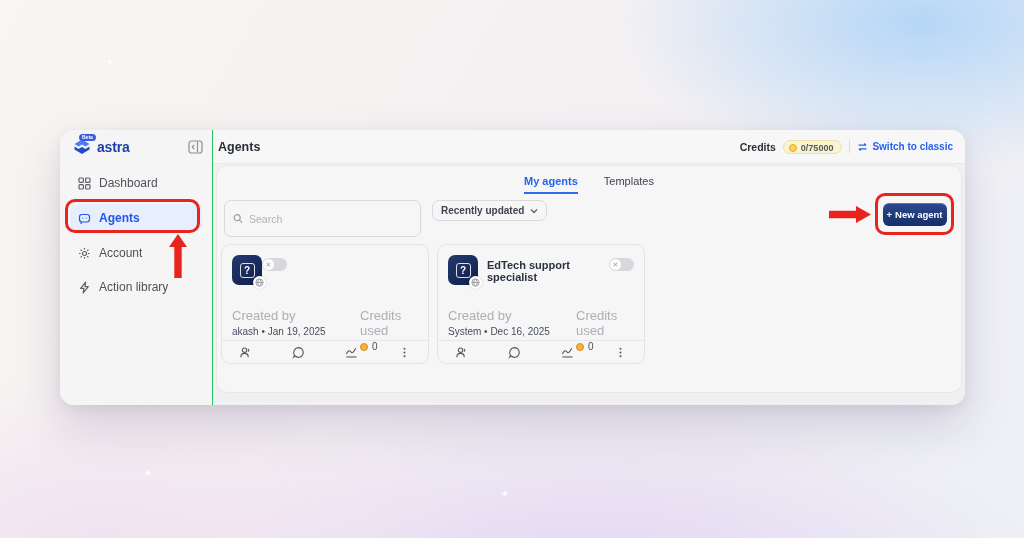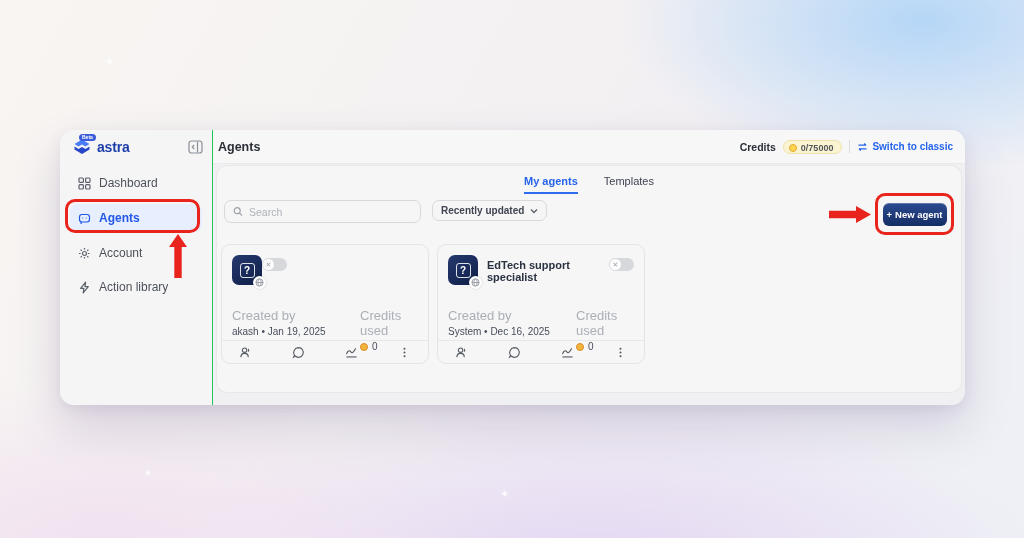--- a/index.html
+++ b/index.html
@@ -58,21 +58,21 @@
   .panel { position:absolute; left:4px; top:2px; width:744px; height:226px;
     background:#f6f6f7; border-radius:10px; box-shadow:0 0 0 1px rgba(0,0,0,.03); }
 
   
   .tabs { display:flex; justify-content:center; gap:26px; padding-top:9px; }
   .tab { font-size:11px; color:#3f4450; padding-bottom:5px; cursor:pointer; border-bottom:2px solid transparent; }
   .tab.active { color:#2563eb; font-weight:700; border-bottom-color:#2f6bed; }
 
   
   .controls { position:absolute; left:7px; top:34px; display:flex; gap:11px; }
-  .search-box { width:197px; height:23px; border:1px solid #d9d9dc; border-radius:7px;
+  .search-box { width:197px; height:37px; border:1px solid #d9d9dc; border-radius:7px;
     display:flex; align-items:center; gap:6px; padding:0 8px; background:#f6f6f7; }
   .search-box input { border:none; outline:none; background:transparent; font-size:10.5px;
     color:#3f4450; width:100%; font-family:"Liberation Sans",sans-serif; }
   .search-box input::placeholder { color:#aeb2b9; }
   .dropdown { height:21px; border:1px solid #d9d9dc; border-radius:7px; display:flex;
     align-items:center; gap:6px; padding:0 8px; font-size:10px; font-weight:600; color:#3f4450;
     background:#f6f6f7; cursor:pointer; }
 
   
   .cards { position:absolute; left:4px; top:78px; display:flex; gap:8px; }

